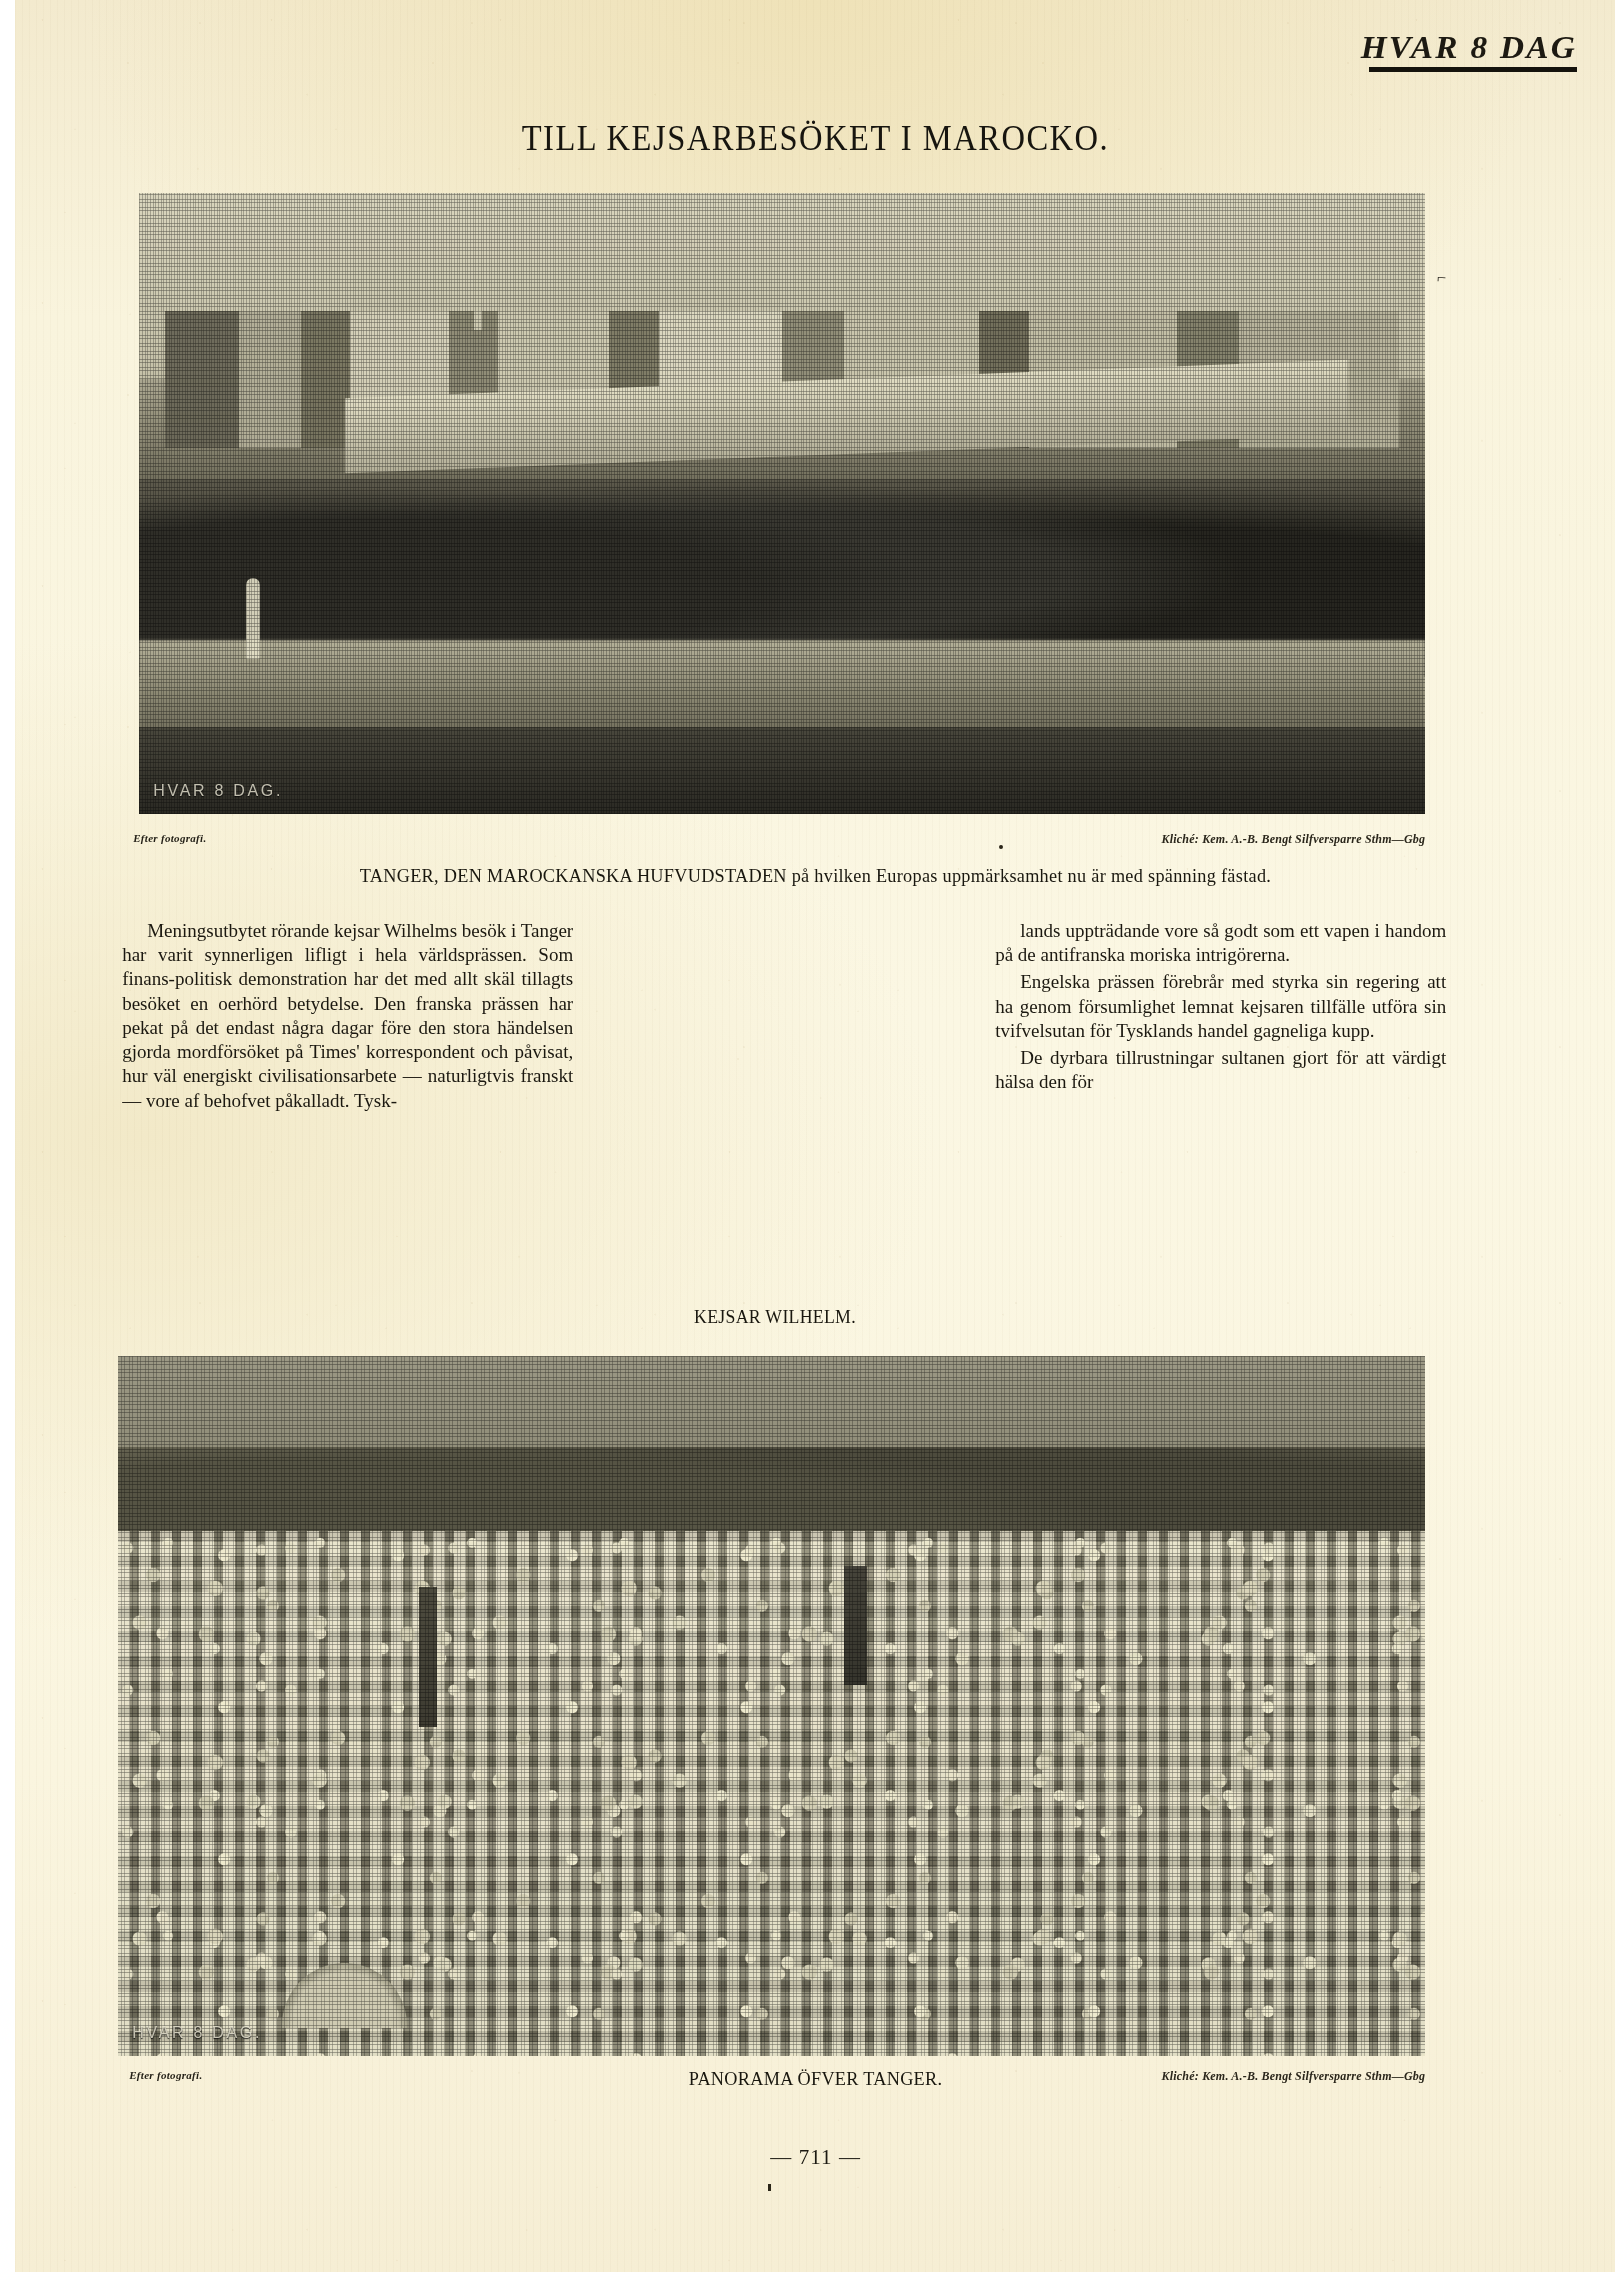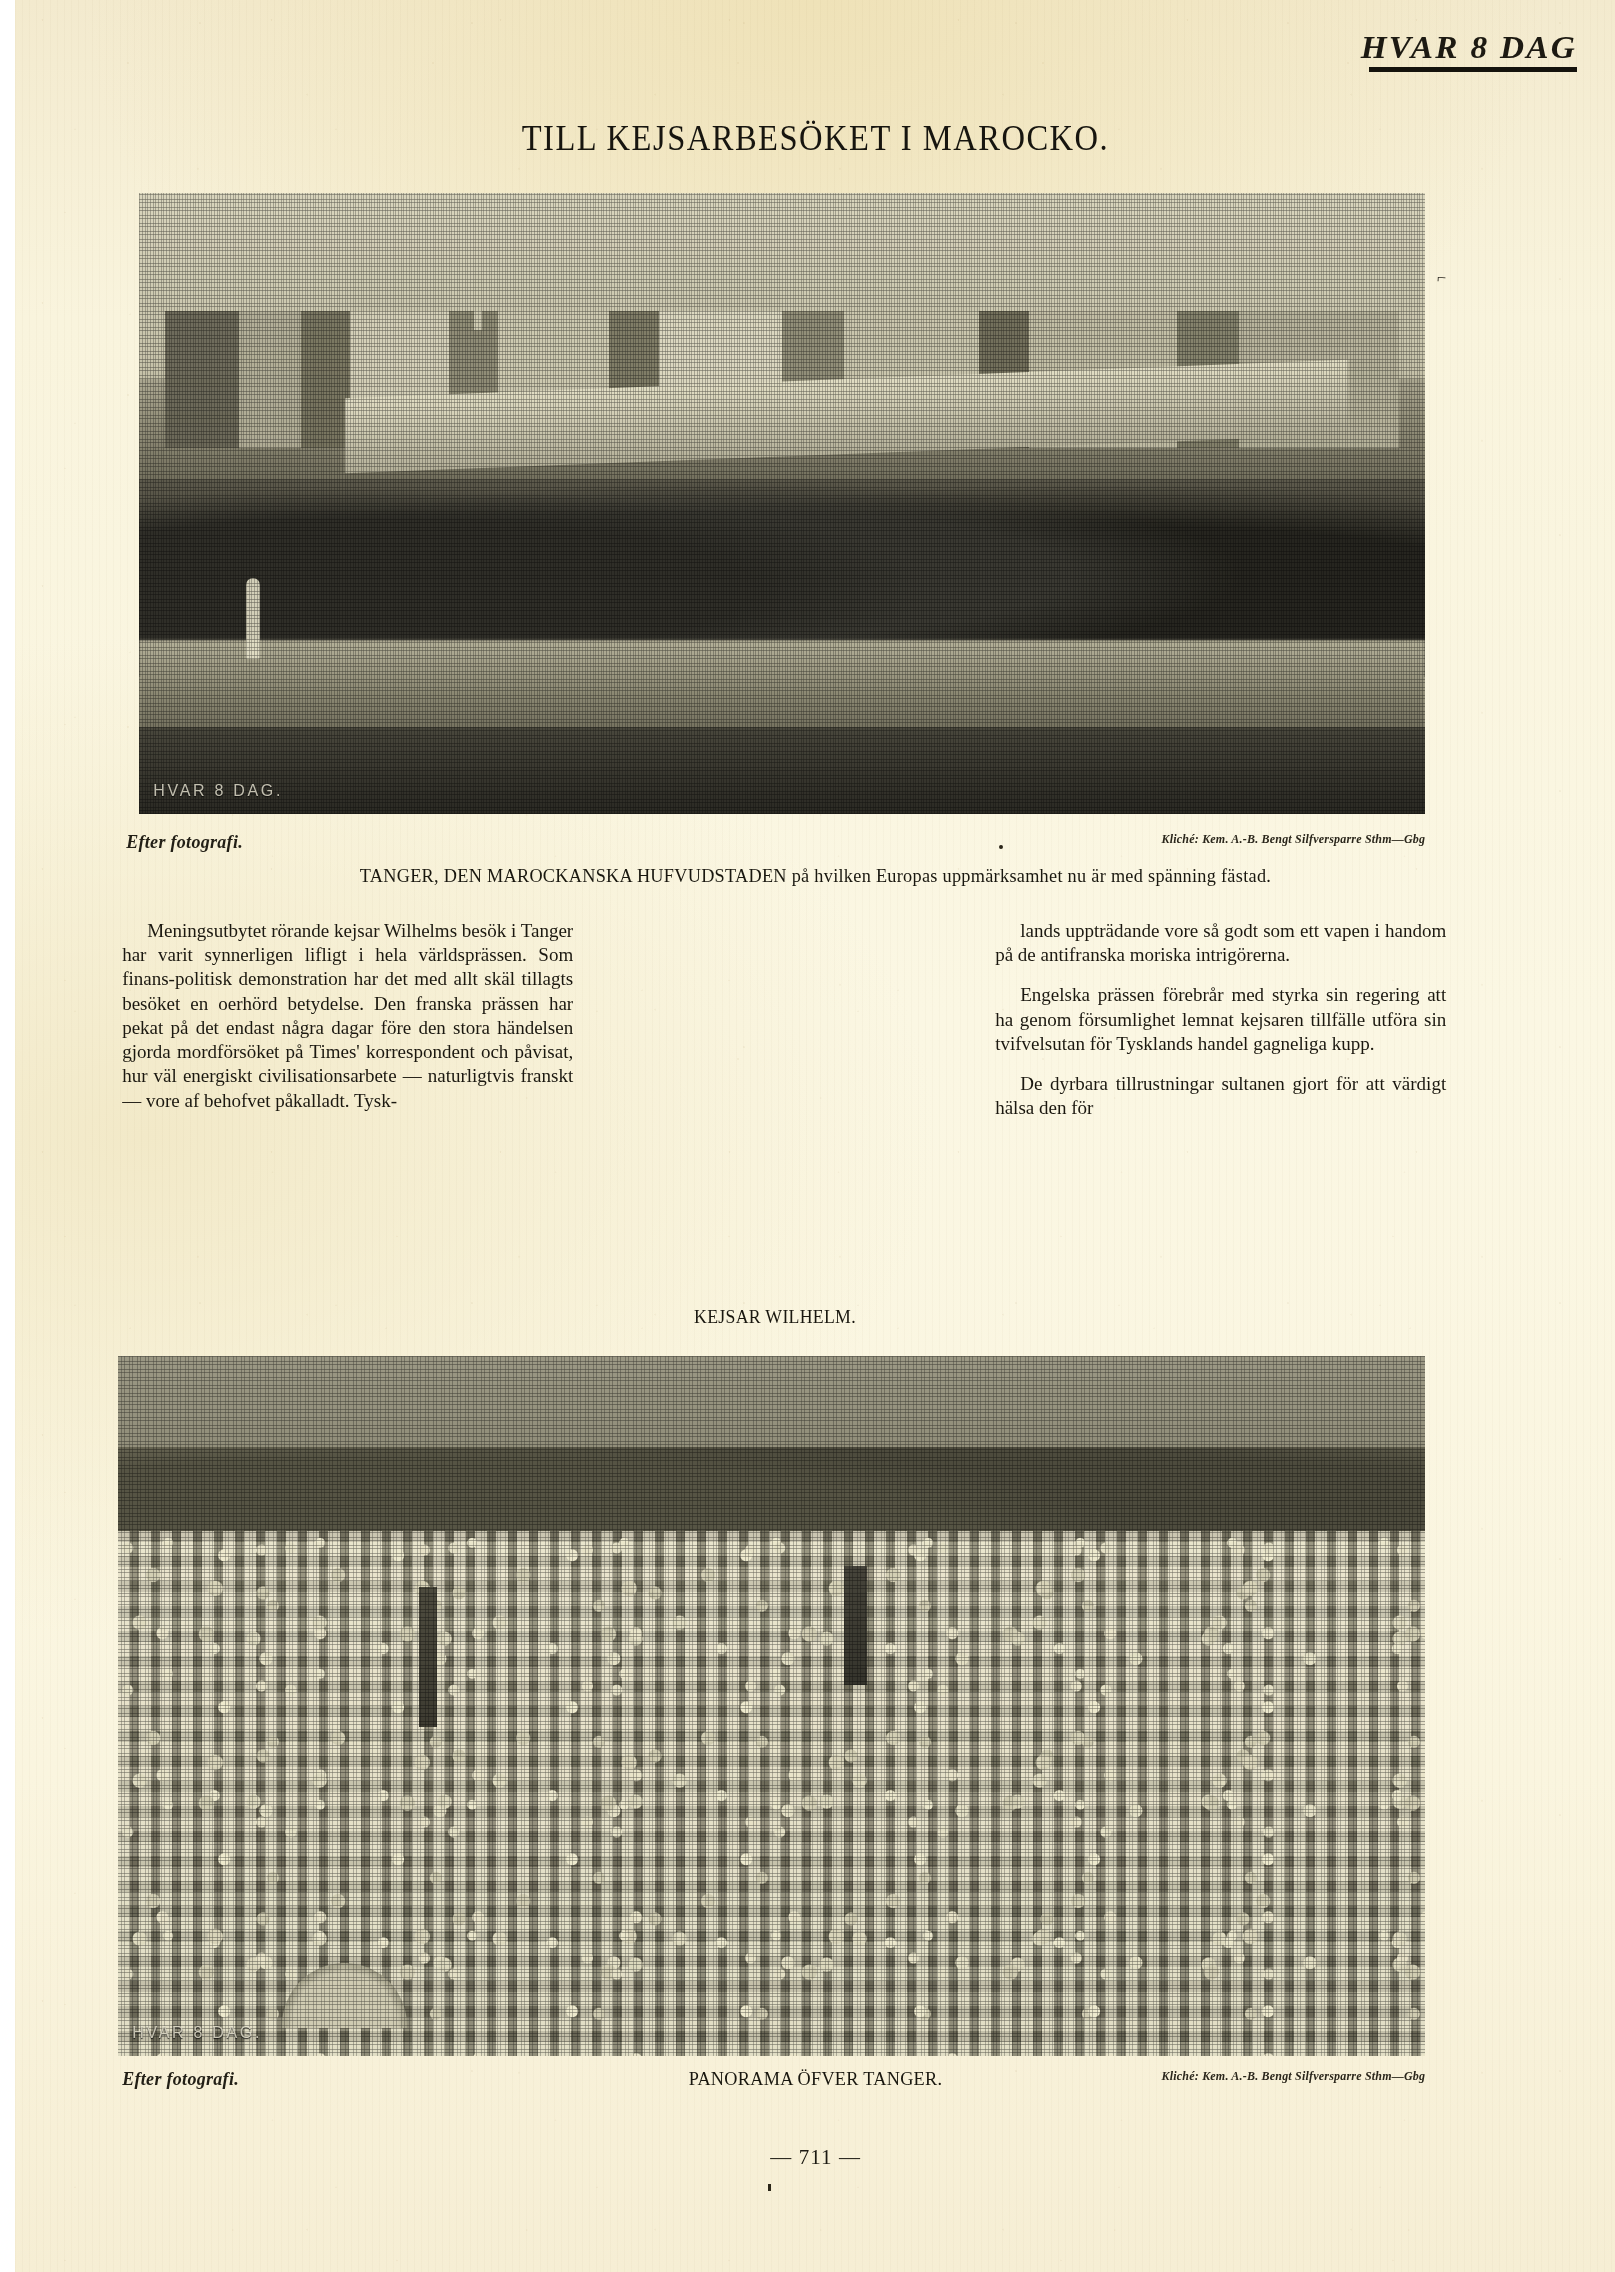--- a/index.html
+++ b/index.html
@@ -140,42 +140,42 @@
   #photo-panorama .dome{position:absolute; left:12.5%; bottom:4%; width:125px; height:65px;
     background:radial-gradient(ellipse at 50% 100%, #cfcbb2 0 60%, #a09d86 72%, rgba(160,157,134,0) 100%);
     border-radius:65px 65px 0 0; filter:blur(0.5px);}
   #photo-panorama .tower{position:absolute; left:23%; top:33%; width:18.5px; height:20%;
     background:linear-gradient(180deg,#4d4b3e,#3d3b31); filter:blur(0.3px);}
   #photo-panorama .tower2{position:absolute; left:55.5%; top:30%; width:23px; height:17%;
     background:linear-gradient(180deg,#46443a,#35342c); filter:blur(0.3px);}
 
   
   .credit-row{position:absolute; z-index:5; height:22px;}
-  .credit-left{position:absolute; left:4px; top:0;
+  .credit-left{position:absolute; left:11px; top:0;
     font-family:"Liberation Serif", serif; font-style:italic; font-weight:700;
-    font-size:18px; color:#221f16; letter-spacing:0.3px;text-align:center;}
+    font-size:11px; color:#221f16; letter-spacing:0.3px;text-align:center;}
   .credit-right{position:absolute; right:0; top:0;
     font-family:"Liberation Serif", serif; font-style:italic; font-weight:700;
     font-size:12px; color:#2a261b; letter-spacing:0.2px; white-space:nowrap;text-align:center;}
 
   .photo-caption{
     position:absolute; z-index:5; text-align:center; width:100%;
     font-family:"Liberation Serif", serif; font-size:19px; letter-spacing:0.3px;
     color:#19170f; transform:scaleX(.96); white-space:nowrap;
   }
 
   
   .col{
     position:absolute; z-index:5; width:451px;
     font-family:"Liberation Serif", serif; font-size:19px; line-height:1.275;
     color:#1b1810; text-align:justify; text-justify:inter-word;
     -webkit-hyphens:none; hyphens:none;
   }
   .col p{margin:0; text-indent:25px;}
-  .col p + p{margin-top:16px;}
+  .col p + p{margin-top:3px;}
   #col-left{left:107px; top:919px;}
   #col-right{left:980px; top:919px;}
 
   
   #portrait-wrap{position:absolute; left:591px; top:926px; width:338px; height:338px; z-index:6;}
   #portrait{
     position:absolute; inset:0; border-radius:50%; overflow:hidden;
     border:7.6px solid #141209; box-shadow:inset 0 0 0 2.7px #e9e3c9;
     background:
       radial-gradient(circle at 50% 118%, #17150e 0 26%, rgba(23,21,14,0) 52%),

